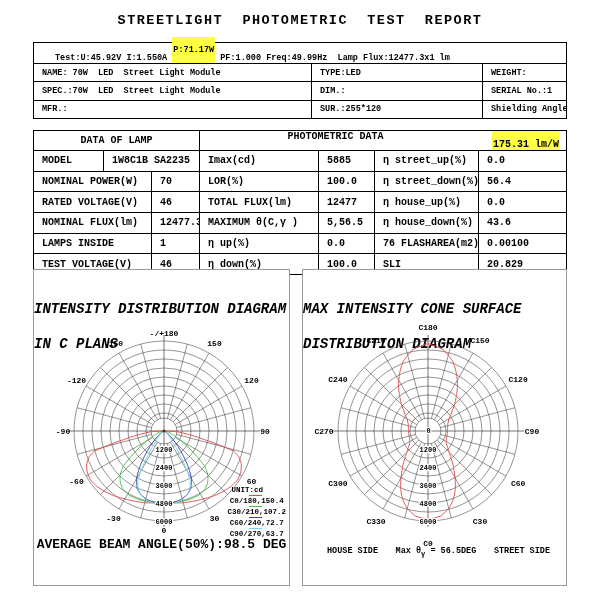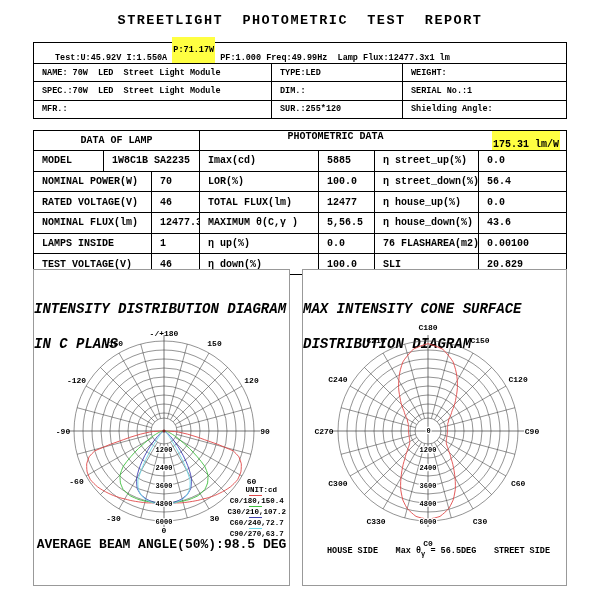--- a/index.html
+++ b/index.html
@@ -14,21 +14,21 @@
   .test-box{
     position:absolute;left:33px;top:42px;width:534px;height:21px;box-sizing:border-box;
     border:1px solid #000;border-bottom:none;display:flex;align-items:flex-end;
     padding-left:21px;font-size:8.5px;white-space:pre;
   }
   .hl{background:#ffff42;padding:8px 1px;}
   .info-table{
     position:absolute;left:33px;top:63px;width:534px;box-sizing:border-box;
     border:1px solid #000;font-size:8.5px;
   }
-  .it-row{display:flex;height:17.3px;border-top:1px solid #000;}
+  .it-row{display:flex;height:17.3px;border-top:1px solid #000;gap:40px;}
   .it-row:first-child{border-top:none;}
   .cell{box-sizing:border-box;border-left:1px solid #000;display:flex;align-items:center;
         padding-left:8px;white-space:pre;overflow:hidden;}
   .cell:first-child{border-left:none;}
   .ic1{width:237px;} .ic2{width:131px;} .ic3{flex:1;}
   .data-table{
     position:absolute;left:33px;top:130px;width:534px;box-sizing:border-box;
     border:1px solid #000;font-size:10px;
   }
   .dt-row{display:flex;height:19.7px;border-top:1px solid #000;}
@@ -41,21 +41,21 @@
   .m1{width:69px;} .m2{width:96px;}
   .chart-box{
     position:absolute;top:269px;height:317px;box-sizing:border-box;
     border:1px solid #999;background:#fff;
   }
   .chart-box.left{left:33px;width:257px;}
   .chart-box.right{left:302px;width:265px;}
   .chart-title{margin-top:11px;text-align:left;font-size:14px;line-height:11.5px;white-space:pre;font-style:italic;}
   .polar{position:absolute;left:0;top:0;}
   .legend{position:absolute;right:3px;top:215px;font-size:7.5px;line-height:10px;}
-  .legend-title{margin-left:18px;}
+  .legend-title{margin-left:4px;}
   .legend-entry{display:flex;align-items:center;white-space:pre;flex-direction:column;}
   .legend-swatch{width:13px;height:0;border-top:1.4px solid #000;margin-right:3px;flex:none;}
   .caption-center{position:absolute;top:267px;left:0;width:100%;text-align:center;font-size:13px;white-space:pre;}
   .caption-row{position:absolute;top:276px;left:0;right:12px;display:flex;justify-content:space-between;
                padding:0 4px 0 24px;font-size:8.5px;white-space:pre;}
   sub{font-size:7px;}
 </style>
 </head>
 <body>
 

